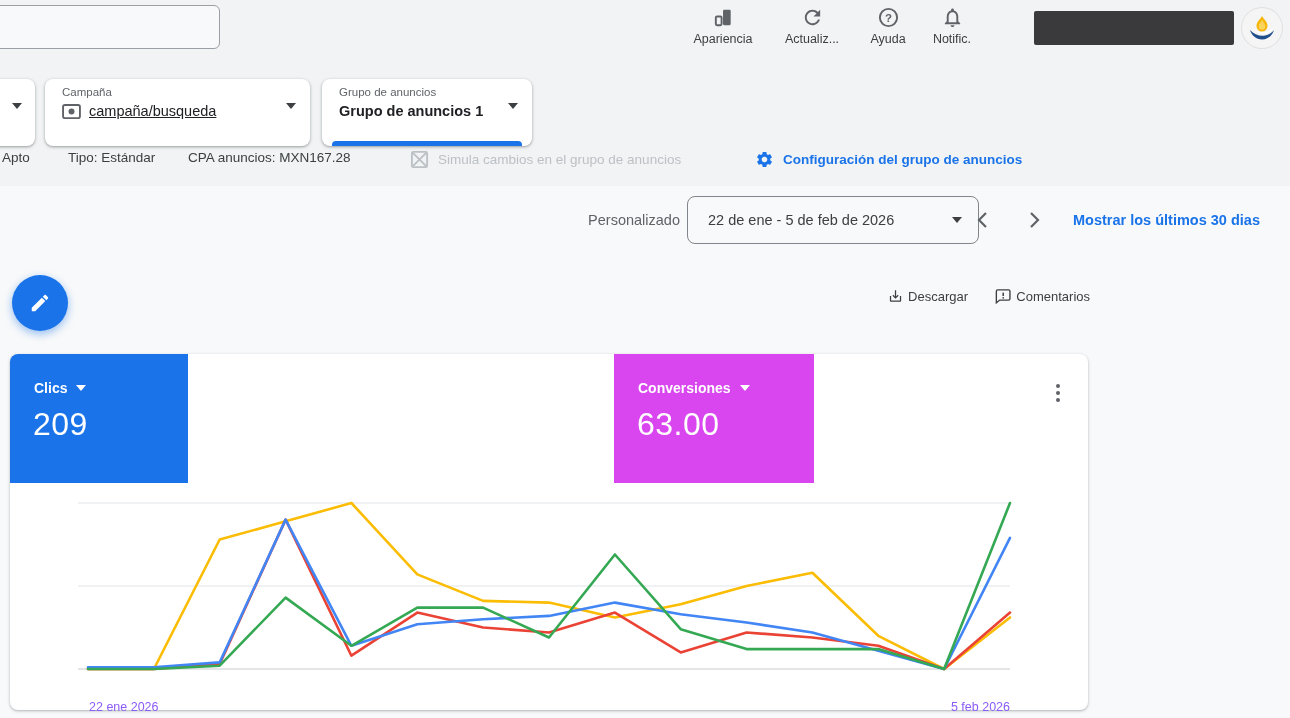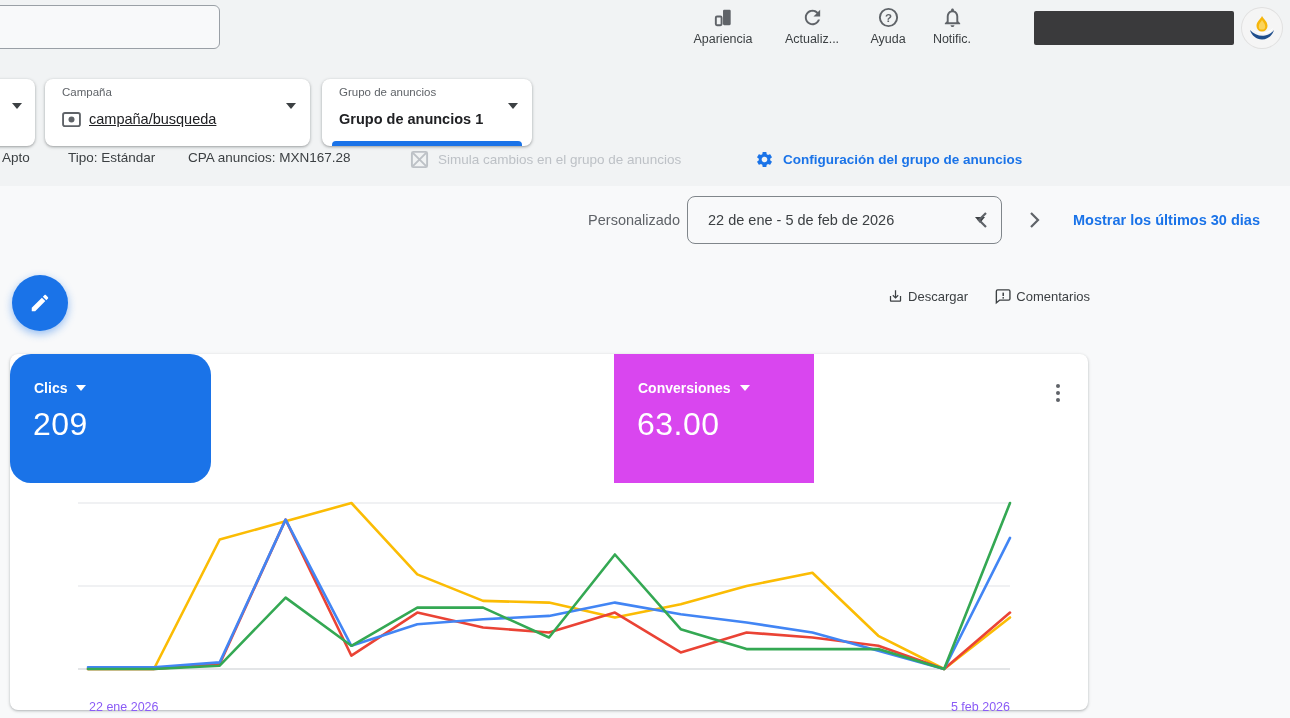--- a/index.html
+++ b/index.html
@@ -16,37 +16,37 @@
   .action .alabel { font-size:12.5px; color:#3c4043; white-space:nowrap; }
   .redacted { position:absolute; left:1034px; top:11px; width:200px; height:34px; background:#3a3a3c; border-radius:2px; }
   .avatar { position:absolute; left:1241px; top:7px; width:42px; height:42px; border-radius:50%;
     background:#f5f5f5; box-shadow:0 0 0 1px #e0e0e0 inset; display:flex; align-items:center; justify-content:center; }
 
   
   .sel-card { position:absolute; top:79px; height:67px; background:#fff; border-radius:8px;
     box-shadow:0 1px 2px rgba(60,64,67,.3),0 1px 3px 1px rgba(60,64,67,.15); cursor:pointer; }
   .sel-label { position:absolute; left:17px; top:7px; font-size:11.5px; color:#5f6368; white-space:nowrap; }
   .sel-value { position:absolute; left:17px; top:24px; font-size:14.5px; color:#202124; white-space:nowrap;
-    display:flex; align-items:center; gap:8px;margin-top:8px; }
+    display:flex; align-items:center; gap:8px; }
   .caret { width:0; height:0; border-left:5px solid transparent; border-right:5px solid transparent;
     border-top:6px solid #5f6368; display:inline-block; }
   .caret.dark { border-top-color:#3c4043; }
   .sel-caret { position:absolute; right:14px; top:24px; }
   .underlined { text-decoration:underline; }
   .active-bar { position:absolute; left:10px; right:10px; bottom:0; height:5px; background:#1a73e8; border-radius:4px 4px 0 0; }
 
   
   .status-item { position:absolute; top:150px; font-size:13.5px; color:#3c4043; white-space:nowrap;
     display:flex; align-items:center; gap:9px; }
   .status-item.disabled { color:#bdc1c6; }
   .status-item.link { color:#1a73e8; font-weight:bold; cursor:pointer; }
 
   
   .date-mode { position:absolute; left:566px; top:212px; width:114px; text-align:right; font-size:14.5px; color:#5f6368; }
-  .date-box { position:absolute; left:687px; top:196px; width:315px; height:48px; border:1px solid #80868b;
+  .date-box { position:absolute; left:687px; top:196px; width:292px; height:48px; border:1px solid #80868b;
     border-radius:8px; display:flex; align-items:center; padding:0 16px 0 20px; gap:14px; cursor:pointer; }
   .date-box .dtext { font-size:14.5px; color:#3c4043; flex:1; white-space:nowrap; }
   .chev-btn { position:absolute; top:204px; width:32px; height:32px; display:flex; align-items:center;
     justify-content:center; cursor:pointer; border-radius:50%; }
   .blue-link { position:absolute; left:1073px; top:212px; font-size:14.5px; color:#1a73e8; font-weight:bold;
     cursor:pointer; white-space:nowrap; }
 
   
   .fab { position:absolute; left:12px; top:275px; width:56px; height:56px; border-radius:50%; background:#1a73e8;
     display:flex; align-items:center; justify-content:center; box-shadow:0 3px 8px rgba(26,115,232,.45); cursor:pointer; }
@@ -190,21 +190,21 @@
   <svg viewBox="0 0 24 24">
     <path d="M4 3h16c1.1 0 2 .9 2 2v11c0 1.1-.9 2-2 2H7l-5 4V5c0-1.1.9-2 2-2z" fill="none" stroke="#3c4043" stroke-width="2"></path>
     <rect x="11" y="7" width="2.2" height="5" fill="#3c4043"></rect>
     <rect x="11" y="13.6" width="2.2" height="2.2" fill="#3c4043"></rect>
   </svg>
   <span class="tlabel">Comentarios</span>
 </div>
 
 <div class="chart-card">
 
-  <div class="metric-card first" style="left: 0px; width: 201px; background: rgb(26, 115, 232); color: rgb(255, 255, 255); border-radius: 21px;">
+  <div class="metric-card first" style="left: 0px; width: 178px; background: rgb(26, 115, 232); color: rgb(255, 255, 255);">
     <div class="mlabel">
         <span>Clics</span>
         <span class="caret" style="border-top-color:currentColor"></span>
       </div>
     <div class="mvalue">209</div>
   </div>
   <div class="metric-card" style="left: 604px; width: 200px; background: #d946ef; color: rgb(255, 255, 255);">
     <div class="mlabel">
         <span>Conversiones</span>
         <span class="caret" style="border-top-color:currentColor"></span>

